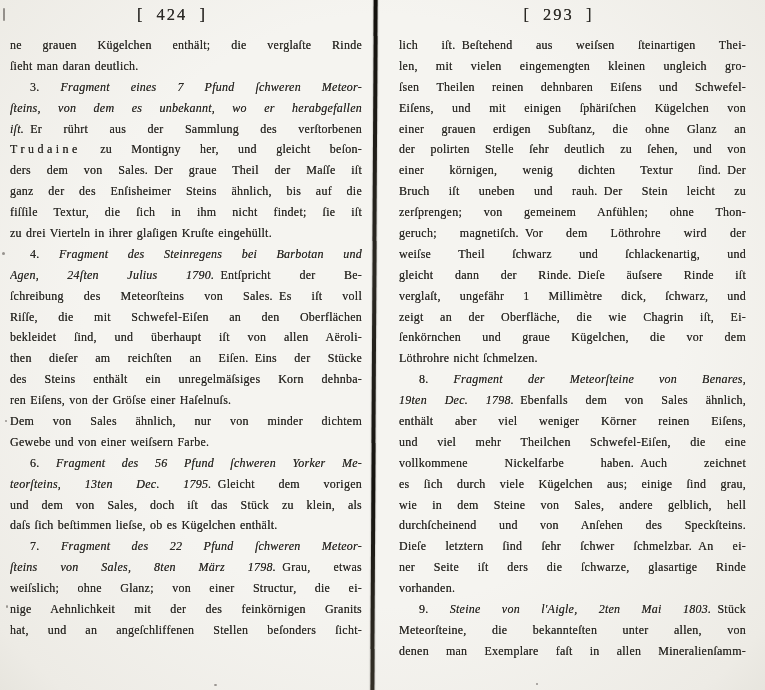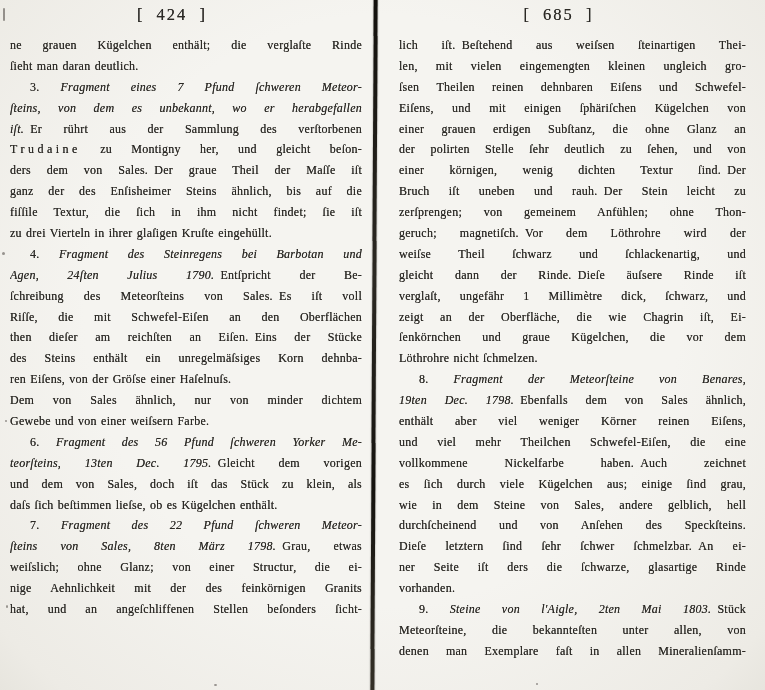--- a/index.html
+++ b/index.html
@@ -48,37 +48,38 @@
   }
   .speck{position:absolute;background:#4a463f;border-radius:50%;opacity:.55;}
 </style>
 </head>
 <body>
 
 <div id="spread">
 
   <div id="hdr-left" class="page-header">[  424  ]</div>
 
-  <div id="hdr-right" class="page-header">[  685  ]</div>
+  <div id="hdr-right" class="page-header">[  293  ]</div>
 
   <div id="col-left" class="col">
       <div class="line"><span>ne grauen Kügelchen enthält; die verglaſte Rinde</span></div>
       <div class="line end"><span>ſieht man daran deutlich.</span></div>
       <div class="line indent"><span>3. </span><span class="it">Fragment eines 7 Pfund ſchweren Meteor-</span></div>
       <div class="line"><span class="it">ſteins, von dem es unbekannt, wo er herabgefallen</span></div>
       <div class="line"><span class="it">iſt.</span><span> Er rührt aus der Sammlung des verſtorbenen</span></div>
       <div class="line"><span class="spread-name">Trudaine</span><span> zu Montigny her, und gleicht beſon-</span></div>
       <div class="line"><span>ders dem von Sales. Der graue Theil der Maſſe iſt</span></div>
       <div class="line"><span>ganz der des Enſisheimer Steins ähnlich, bis auf die</span></div>
       <div class="line"><span>fiſſile Textur, die ſich in ihm nicht findet; ſie iſt</span></div>
       <div class="line end"><span>zu drei Vierteln in ihrer glaſigen Kruſte eingehüllt.</span></div>
       <div class="line indent"><span>4. </span><span class="it">Fragment des Steinregens bei Barbotan und</span></div>
       <div class="line"><span class="it">Agen, 24ſten Julius 1790.</span><span> Entſpricht der Be-</span></div>
       <div class="line"><span>ſchreibung des Meteorſteins von Sales. Es iſt voll</span></div>
       <div class="line"><span>Riſſe, die mit Schwefel-Eiſen an den Oberflächen</span></div>
+      <div class="line"><span>bekleidet ſind, und überhaupt iſt von allen Aëroli-</span></div>
       <div class="line"><span>then dieſer am reichſten an Eiſen. Eins der Stücke</span></div>
       <div class="line"><span>des Steins enthält ein unregelmäſsiges Korn dehnba-</span></div>
       <div class="line end"><span>ren Eiſens, von der Gröſse einer Haſelnuſs.</span></div>
       <div class="line"><span>Dem von Sales ähnlich, nur von minder dichtem</span></div>
       <div class="line end"><span>Gewebe und von einer weiſsern Farbe.</span></div>
       <div class="line indent"><span>6. </span><span class="it">Fragment des 56 Pfund ſchweren Yorker Me-</span></div>
       <div class="line"><span class="it">teorſteins, 13ten Dec. 1795.</span><span> Gleicht dem vorigen</span></div>
       <div class="line"><span>und dem von Sales, doch iſt das Stück zu klein, als</span></div>
       <div class="line end"><span>daſs ſich beſtimmen lieſse, ob es Kügelchen enthält.</span></div>
       <div class="line indent"><span>7. </span><span class="it">Fragment des 22 Pfund ſchweren Meteor-</span></div>

